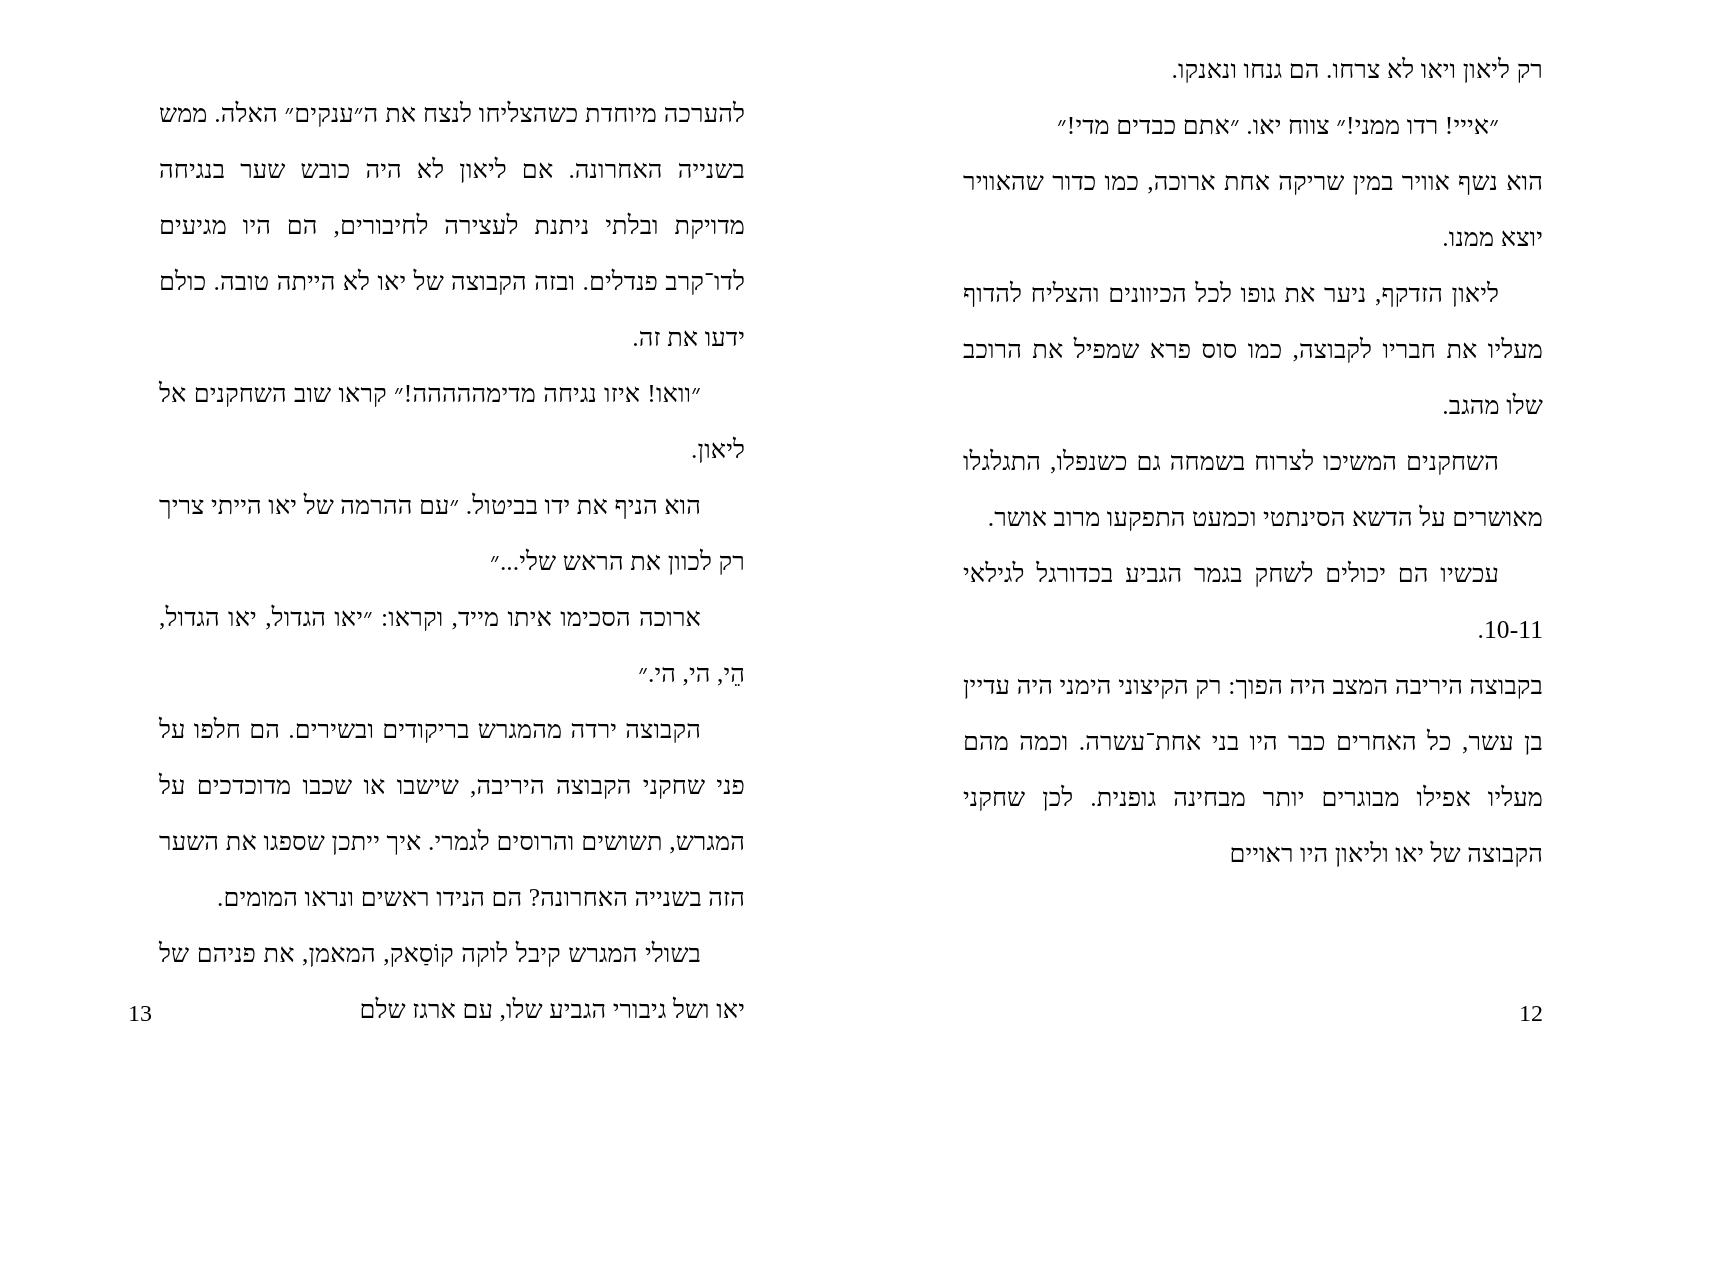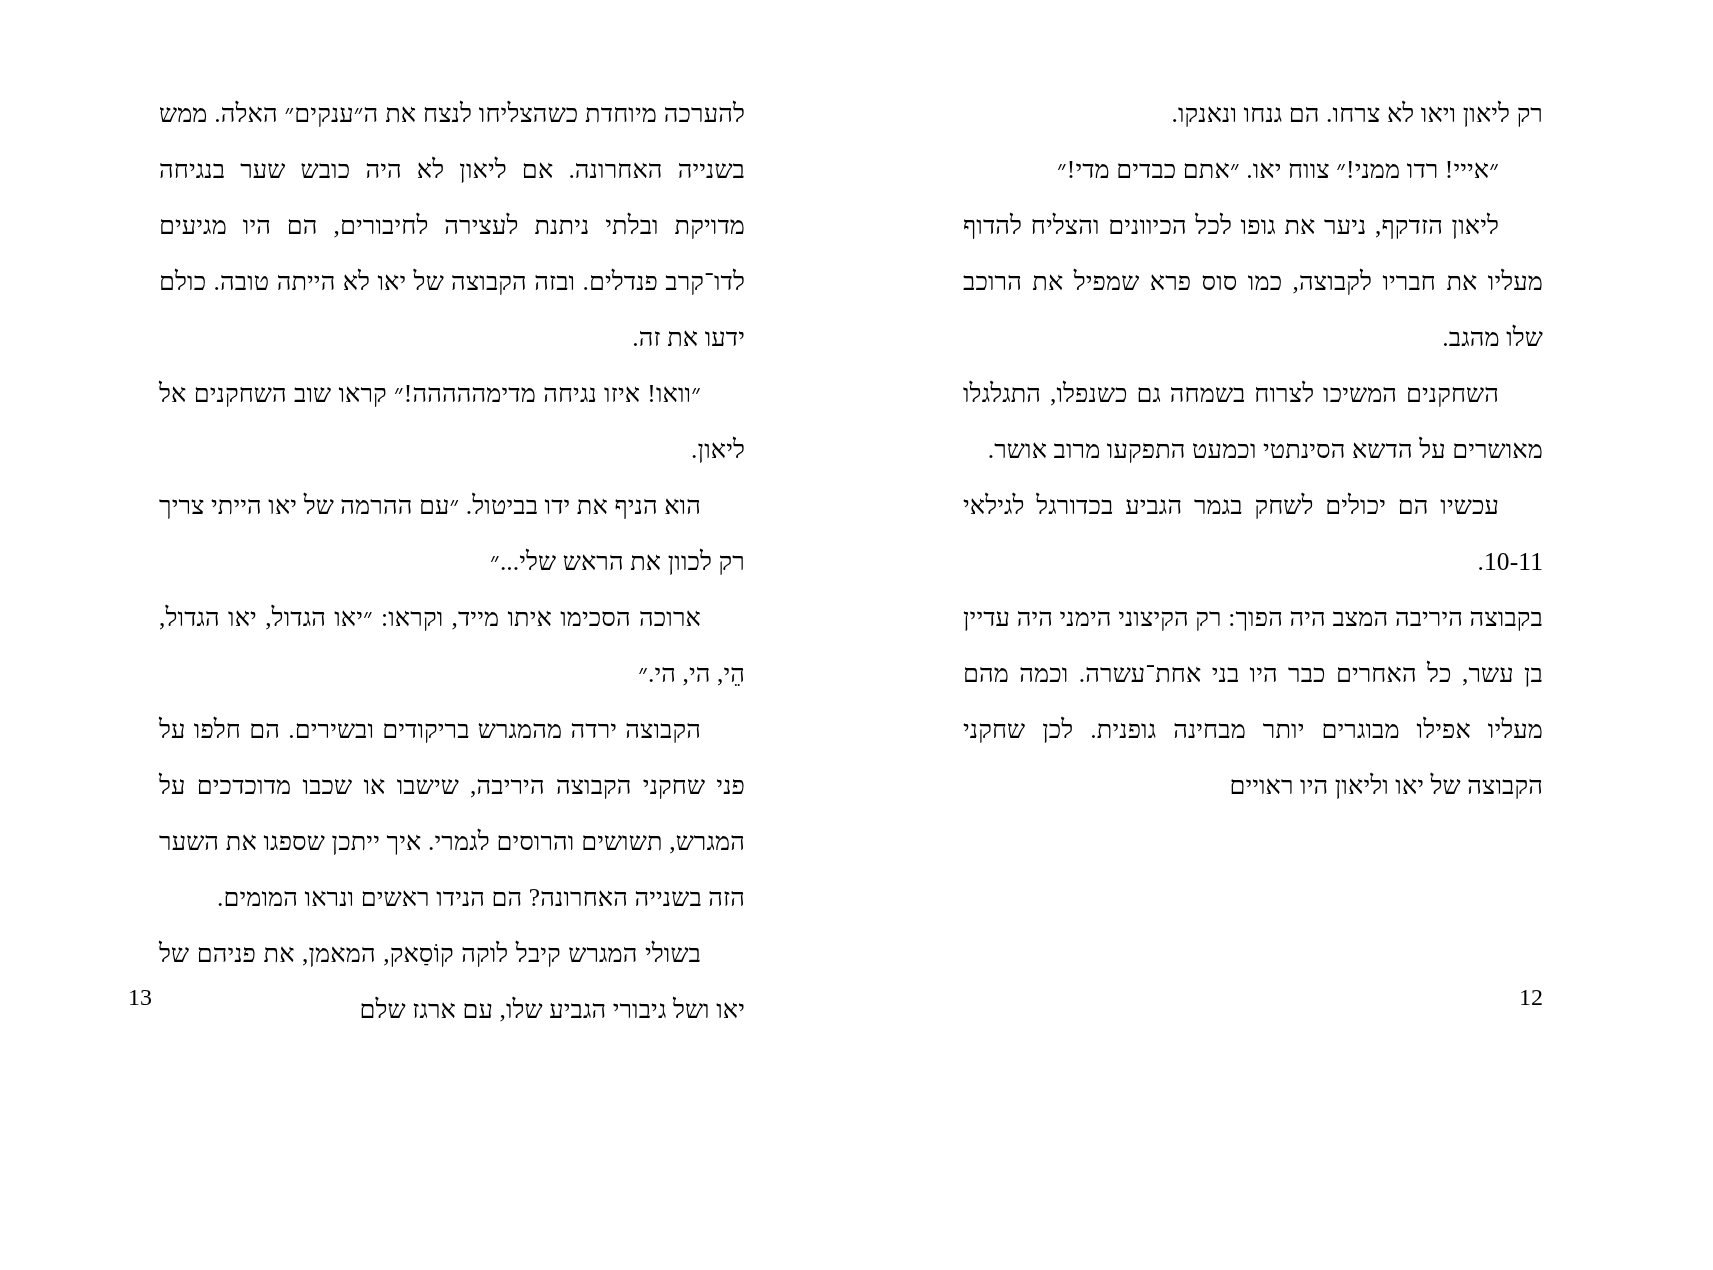--- a/index.html
+++ b/index.html
@@ -24,21 +24,21 @@
     box-sizing: border-box;
   }
   
   .page {
     position: relative;
     width: 856px;
     height: 1233px;
     box-sizing: border-box;
   }
   .page-right {
-    padding: 86px 170px 0 106px;
+    padding: 42px 170px 0 106px;
   }
   .page-left {
     padding: 86px 112px 0 158px;
   }
   .body-text {
     direction: rtl;
     text-align: justify;
     text-align-last: right;
     font-size: 25.5px;
     line-height: 56px;
@@ -46,41 +46,42 @@
   }
   .body-text p {
     margin: 0;
     text-indent: 0;
   }
   .body-text p.indent {
     text-indent: 44px;
   }
   .page-number {
     position: absolute;
-    bottom: 222px;
+    bottom: 206px;
     font-size: 24px;
     font-family: "Liberation Serif", "DejaVu Serif", serif;
     direction: ltr;
   }
   .page-right .page-number {
     right: 170px;
   }
   .page-left .page-number {
     left: 127px;
   }
 </style>
 </head>
 <body>
 
 <div class="spread">
 
   <div class="page page-right">
     <div class="body-text">
       <p>רק ליאון ויאו לא צרחו. הם גנחו ונאנקו.</p>
       <p class="indent">״אייי! רדו ממני!״ צווח יאו. ״אתם כבדים מדי!״</p>
+      <p>הוא נשף אוויר במין שריקה אחת ארוכה, כמו כדור שהאוויר יוצא ממנו.</p>
       <p class="indent">ליאון הזדקף, ניער את גופו לכל הכיוונים והצליח להדוף מעליו את חבריו לקבוצה, כמו סוס פרא שמפיל את הרוכב שלו מהגב.</p>
       <p class="indent">השחקנים המשיכו לצרוח בשמחה גם כשנפלו, התגלגלו מאושרים על הדשא הסינתטי וכמעט התפקעו מרוב אושר.</p>
       <p class="indent">עכשיו הם יכולים לשחק בגמר הגביע בכדורגל לגילאי 10-11.</p>
       <p>בקבוצה היריבה המצב היה הפוך: רק הקיצוני הימני היה עדיין בן עשר, כל האחרים כבר היו בני אחת־עשרה. וכמה מהם מעליו אפילו מבוגרים יותר מבחינה גופנית. לכן שחקני הקבוצה של יאו וליאון היו ראויים</p>
     </div>
     <div class="page-number">12</div>
   </div>
 
   <div class="page page-left">
     <div class="body-text">

